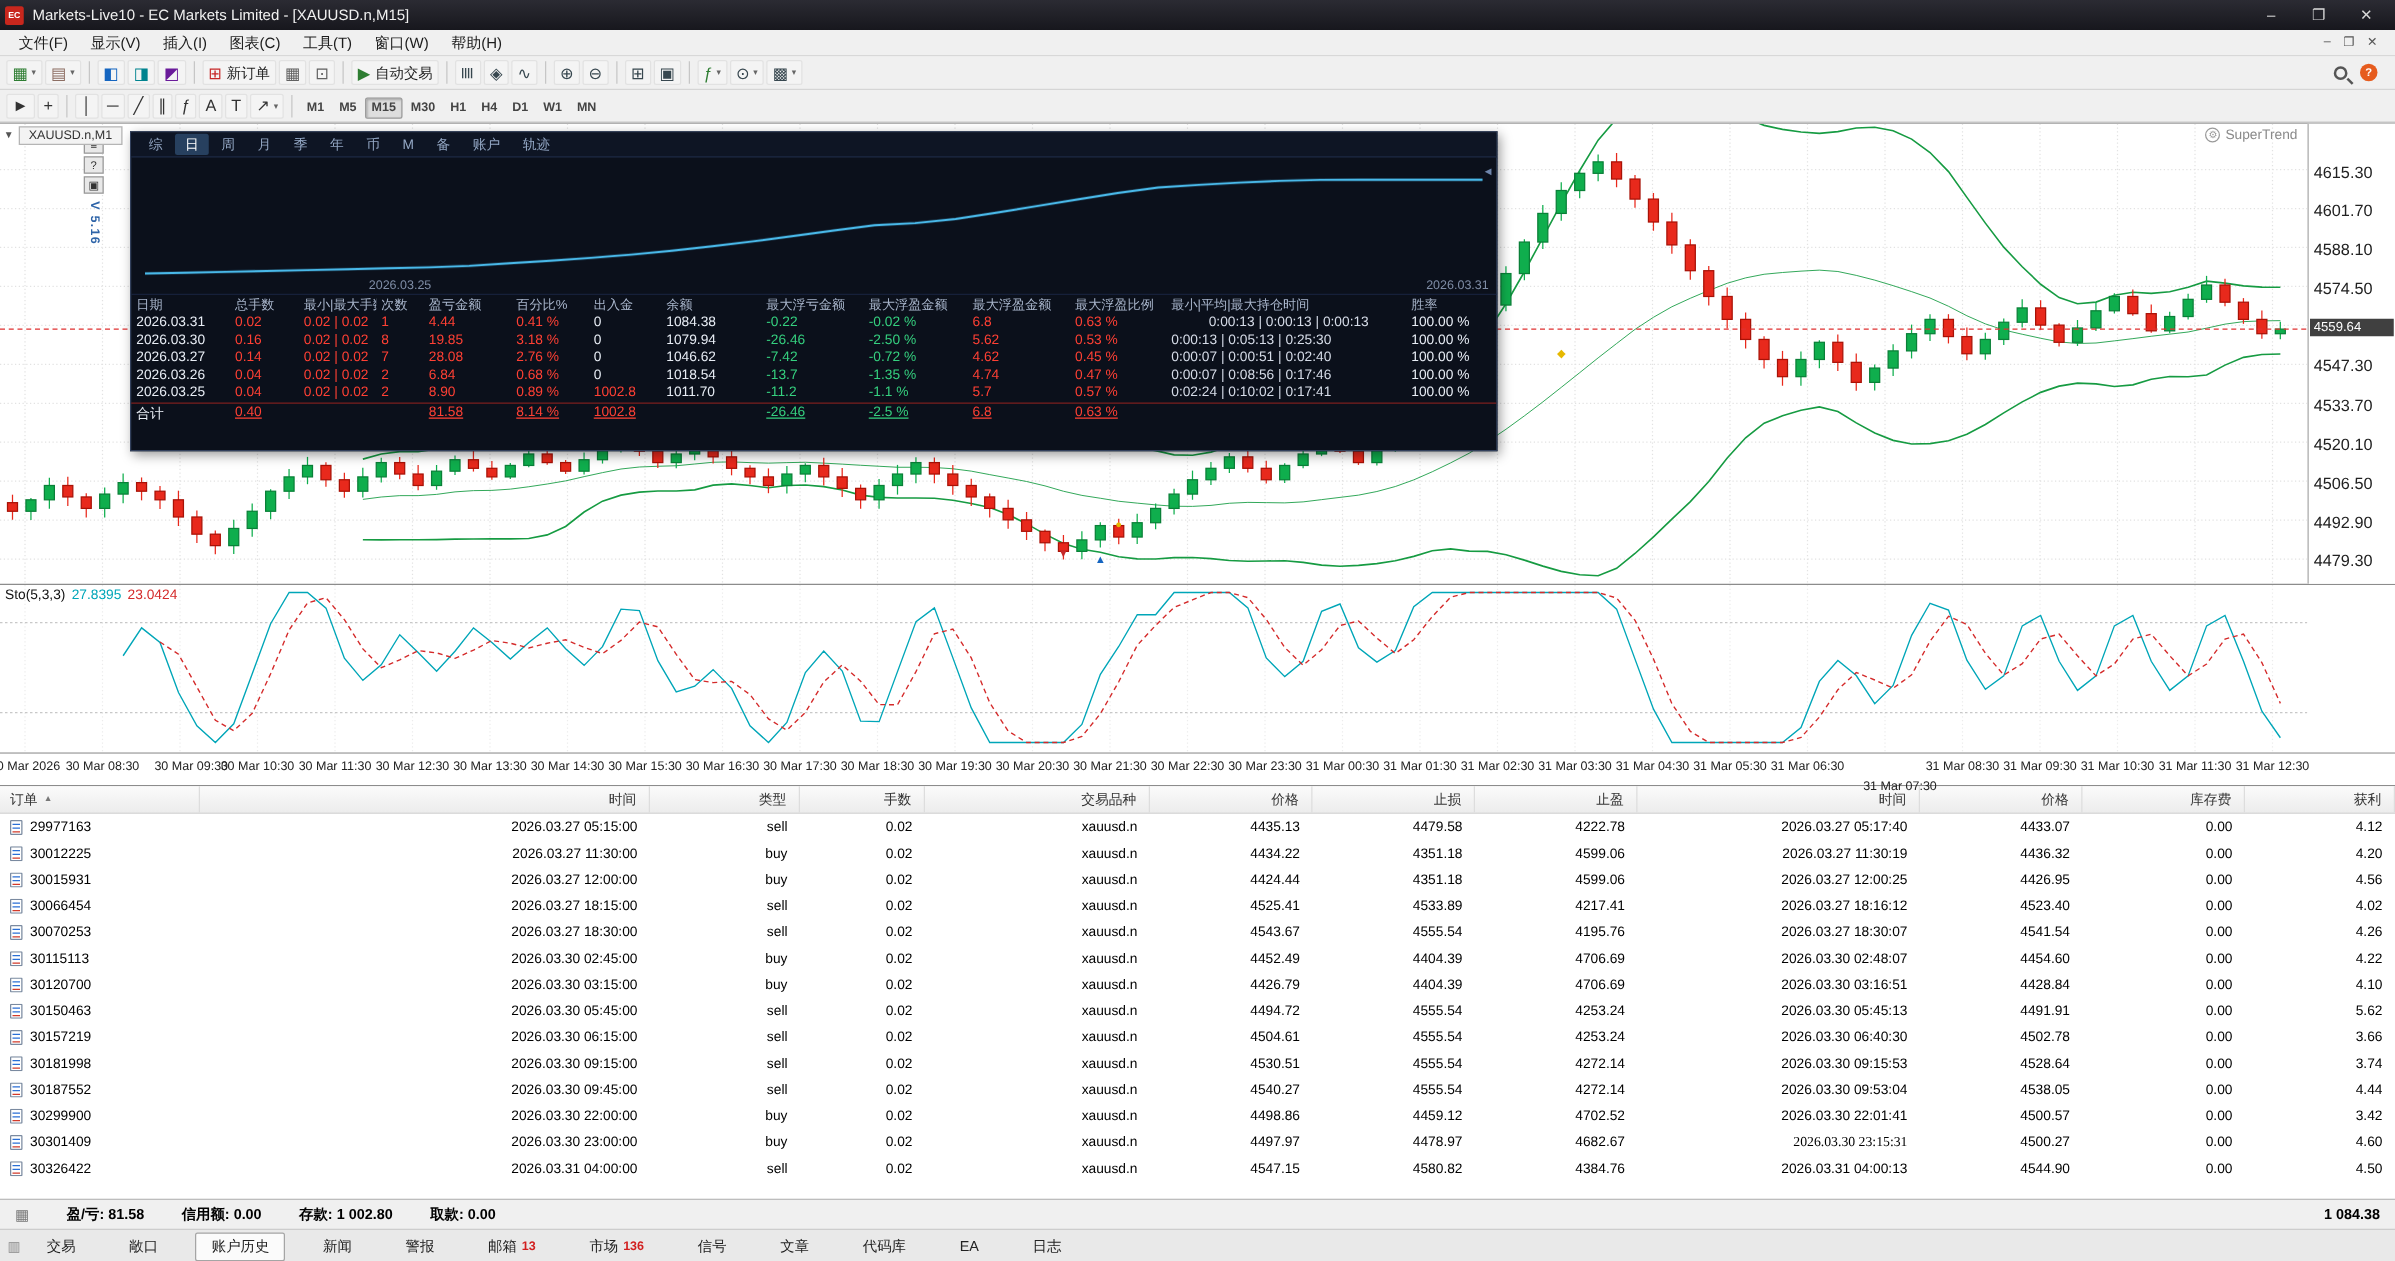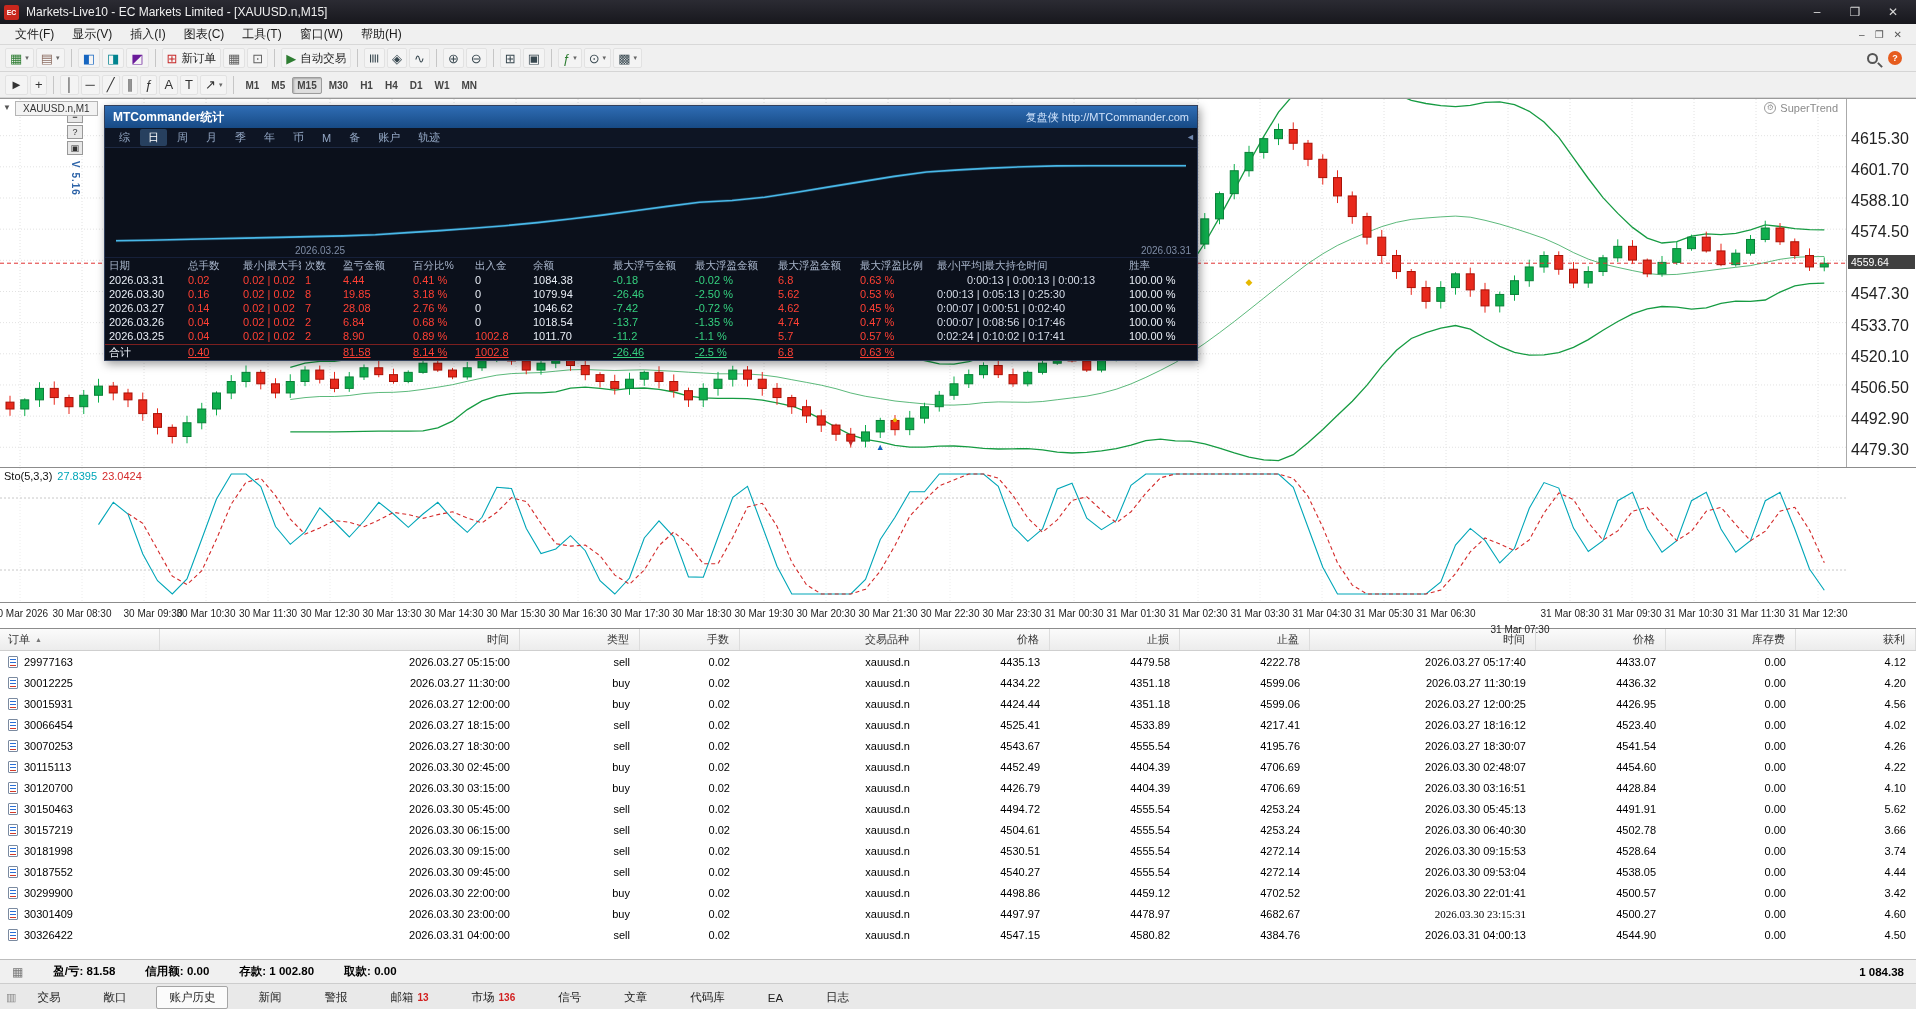--- a/index.html
+++ b/index.html
@@ -29,21 +29,21 @@
   .tfbtn.active{background:#dedede;border:1px solid #9c9c9c;box-shadow:inset 1px 1px 2px rgba(0,0,0,.25)}
   .tb-right{margin-left:auto;display:flex;align-items:center;gap:10px;padding-right:10px}
   .mag{width:11px;height:11px;border:2px solid #555;border-radius:50%;position:relative;display:inline-block}
   .mag::after{content:"";position:absolute;width:6px;height:2px;background:#555;transform:rotate(45deg);left:8px;top:9px}
   .helpdot{width:14px;height:14px;border-radius:50%;background:#e65c1e;color:#fff;font-size:9px;font-weight:bold;display:flex;align-items:center;justify-content:center}
   
   #chart-region{position:relative;background:#fff;border-top:1px solid #9a9a9a}
   .pane-row{display:flex;border-bottom:1px solid #8c8c8c}
   .plot{position:relative;width:1846px;overflow:hidden}
   .axis-col{width:70px;position:relative;background:#fff;border-left:1px solid #aaa}
-  .axlabel{position:absolute;left:4px;font-size:16px;color:#222;white-space:nowrap}
+  .axlabel{position:absolute;left:4px;font-size:13px;color:#222;white-space:nowrap}
   .price-badge{position:absolute;left:1px;right:1px;background:#404040;color:#fff;font-size:10.5px;padding:1px 3px;z-index:5}
   #time-axis{position:relative;height:25px;background:#fff}
   .tlab{position:absolute;top:5px;transform:translateX(-50%);font-size:10px;color:#222;white-space:nowrap}
   .chart-tab-caret{position:absolute;left:3px;top:4px;font-size:8px;color:#555;z-index:21}
   .chart-tab{position:absolute;left:15px;top:2px;z-index:21;background:#f3f3f3;border:1px solid #b5b5b5;font-size:10px;padding:0 7px;height:15px;line-height:14px;color:#333}
   .st-label{position:absolute;right:78px;top:3px;color:#8a8a8a;font-size:11px;display:flex;gap:4px;align-items:center;z-index:4}
   .st-gear{width:12px;height:12px;border:1px solid #9a9a9a;border-radius:50%;font-size:8px;line-height:10px;text-align:center;color:#9a9a9a}
   .side-strip{position:absolute;left:64px;top:10px;width:22px;z-index:20;display:flex;flex-direction:column;gap:2px;align-items:center}
   .sbtn{width:16px;height:14px;background:#e8e8e8;border:1px solid #999;font-size:9px;line-height:12px;text-align:center;color:#333}
   .vtext{writing-mode:vertical-rl;font-size:10px;color:#2e64a8;font-weight:bold;margin-top:4px;letter-spacing:1px}
@@ -635,24 +635,20 @@
     </div>
 
   <div class="side-strip">
     <span class="sbtn" id="sbtn0">≡</span>
     <span class="sbtn" id="sbtn1">?</span>
     <span class="sbtn" id="sbtn2">▣</span>
     <span class="vtext">V 5.16</span>
   </div>
 
   <div id="mtpanel">
-    <div class="mtp-head">
-      <span class="mtp-title">MTCommander统计</span>
-      <span class="mtp-brand">复盘侠 http://MTCommander.com</span>
-    </div>
     <div id="mtp-tabs">
         <span class="ptab">综</span>
         <span class="ptab active">日</span>
         <span class="ptab">周</span>
         <span class="ptab">月</span>
         <span class="ptab">季</span>
         <span class="ptab">年</span>
         <span class="ptab">币</span>
         <span class="ptab">M</span>
         <span class="ptab">备</span>
@@ -686,21 +682,21 @@
     <div id="mtp-body">
         <div class="prow">
           <span class="pc wht" style="width: 79px;">2026.03.31</span>
           <span class="pc red" style="width: 55px;">0.02</span>
           <span class="pc red" style="width: 62px;">0.02 | 0.02</span>
           <span class="pc red" style="width: 38px;">1</span>
           <span class="pc red" style="width: 70px;">4.44</span>
           <span class="pc red" style="width: 62px;">0.41 %</span>
           <span class="pc wht" style="width: 58px;">0</span>
           <span class="pc wht" style="width: 80px;">1084.38</span>
-          <span class="pc grn" style="width: 82px;">-0.18</span>
+          <span class="pc grn" style="width: 82px;">-0.22</span>
           <span class="pc grn" style="width: 83px;">-0.02 %</span>
           <span class="pc red" style="width: 82px;">6.8</span>
           <span class="pc red" style="width: 77px;">0.63 %</span>
           <span class="pc gry" style="width: 192px; text-align: center;">0:00:13 | 0:00:13 | 0:00:13</span>
           <span class="pc wht" style="width: 74px;">100.00 %</span>
         </div>
         <div class="prow">
           <span class="pc wht" style="width: 79px;">2026.03.30</span>
           <span class="pc red" style="width: 55px;">0.16</span>
           <span class="pc red" style="width: 62px;">0.02 | 0.02</span>

